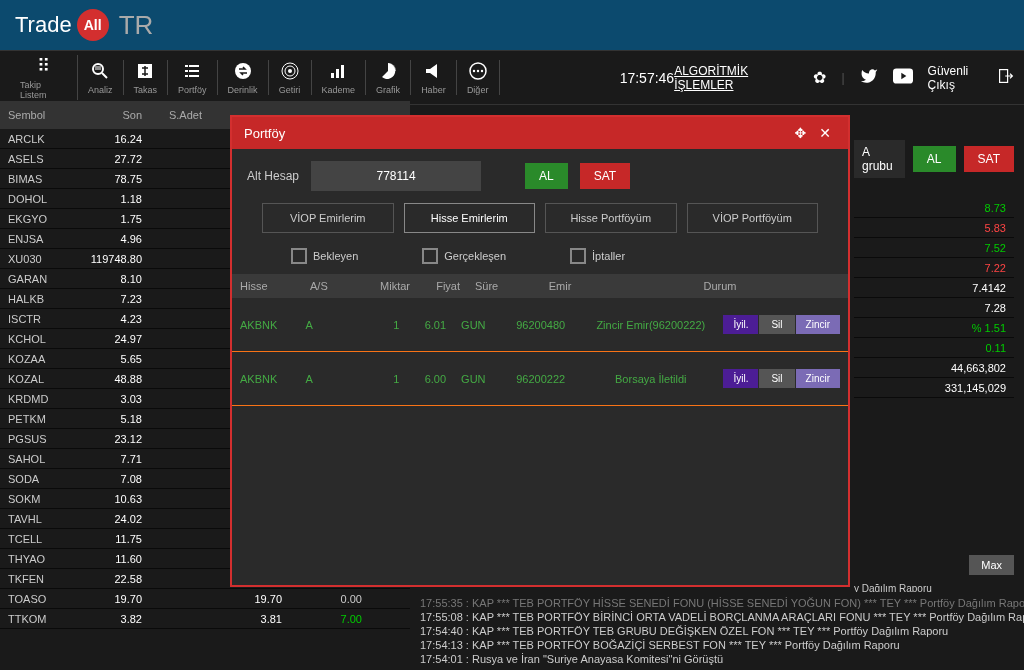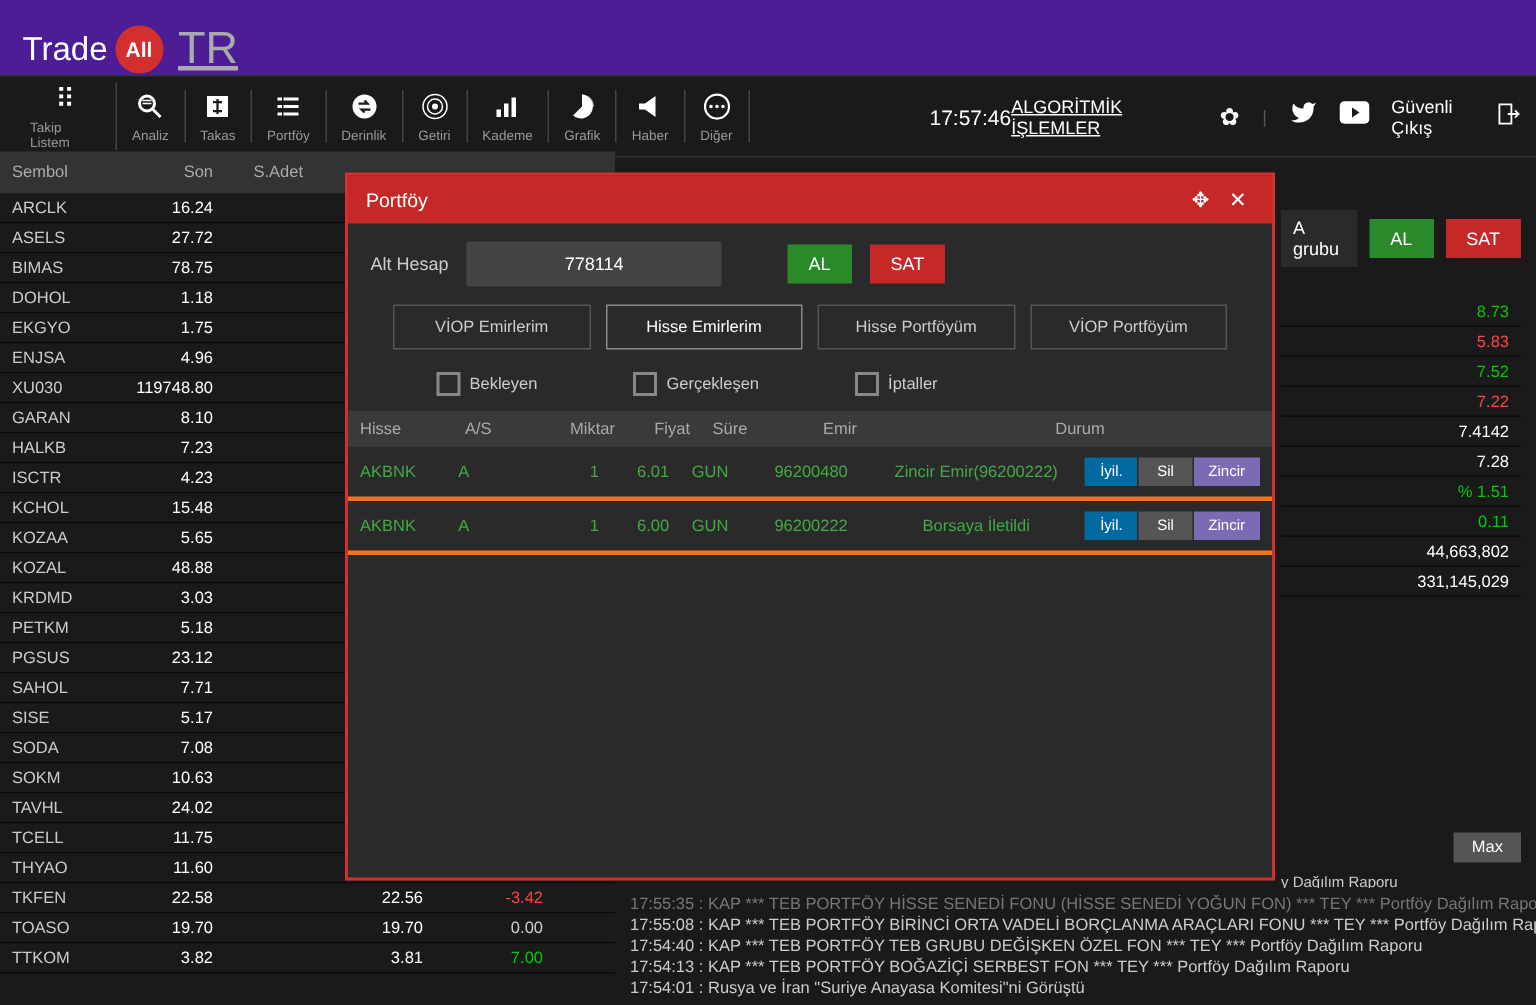--- a/index.html
+++ b/index.html
@@ -1,23 +1,23 @@
 <!DOCTYPE html>
 <html><head>
 <meta charset="utf-8">
 <style>
 * { margin: 0; padding: 0; box-sizing: border-box; font-family: Arial, sans-serif; }
 body { background: #1a1a1a; color: #ccc; font-size: 12px; width: 1024px; height: 670px; overflow: hidden; position: relative; }
 
 
-.header { height: 50px; display: flex; align-items: flex-end; padding: 0 15px; background: #4c1d95; }
+.header { height: 50px; display: flex; align-items: center; padding: 0 15px; background: #0c4a6e; }
 .logo { display: flex; align-items: center; gap: 5px; }
 .logo-text { font-size: 22px; font-weight: 300; color: #fff; }
 .logo-circle { width: 32px; height: 32px; border-radius: 50%; background: #d32f2f; display: flex; align-items: center; justify-content: center; color: #fff; font-size: 14px; font-weight: bold; }
-.logo-tr { font-size: 30px; color: #aaa; margin-left: 5px; text-decoration: underline; }
+.logo-tr { font-size: 26px; color: #aaa; margin-left: 5px; }
 
 
 .toolbar { height: 55px; display: flex; align-items: center; padding: 0 10px; background: #1a1a1a; border-top: 1px solid #333; border-bottom: 1px solid #333; }
 .tool-item { display: flex; flex-direction: column; align-items: center; padding: 0 10px; border-right: 1px solid #444; cursor: pointer; }
 .tool-item:last-of-type { border-right: none; }
 .tool-icon { width: 22px; height: 22px; color: #fff; display: flex; align-items: center; justify-content: center; font-size: 18px; }
 .tool-label { font-size: 9px; color: #999; margin-top: 3px; }
 .toolbar-time { margin-left: 120px; color: #fff; font-size: 14px; }
 .toolbar-right { margin-left: auto; display: flex; align-items: center; gap: 15px; }
 .algo-link { color: #fff; text-decoration: underline; font-size: 12px; cursor: pointer; }
@@ -71,30 +71,30 @@
 .checkbox { width: 16px; height: 16px; border: 2px solid #888; background: #2a2a2a; cursor: pointer; }
 .filter-label { color: #ccc; font-size: 11px; }
 .modal-table-header { display: flex; background: #3a3a3a; padding: 6px 8px; font-size: 11px; color: #aaa; }
 .mth-hisse { width: 70px; }
 .mth-as { width: 40px; }
 .mth-miktar { width: 60px; text-align: right; }
 .mth-fiyat { width: 50px; text-align: right; }
 .mth-sure { width: 60px; padding-left: 15px; }
 .mth-emir { width: 80px; text-align: center; }
 .mth-durum { flex: 1; text-align: center; }
-.modal-table-row { display: flex; padding: 7px 8px; font-size: 11px; align-items: center; border-bottom: 3px solid #f97316; justify-content: space-between; }
+.modal-table-row { display: flex; padding: 17px 8px; font-size: 11px; align-items: center; border-bottom: 1px solid #f97316; justify-content: space-between; }
 .mtr-hisse { width: 70px; color: #4a4; }
 .mtr-as { width: 40px; color: #4a4; }
 .mtr-miktar { width: 60px; text-align: right; color: #4a4; }
 .mtr-fiyat { width: 50px; text-align: right; color: #4a4; }
 .mtr-sure { width: 60px; padding-left: 15px; color: #4a4; }
 .mtr-emir { width: 80px; text-align: center; color: #4a4; }
 .mtr-durum { width: 155px; text-align: center; color: #4a4; }
 .mtr-actions { display: flex; gap: 1px; margin-left: auto; }
-.act-iyil { background: #0369a1; color: #fff; padding: 4px 10px; font-size: 10px; cursor: pointer; }
+.act-iyil { background: #4c1d95; color: #fff; padding: 4px 10px; font-size: 10px; cursor: pointer; }
 .act-sil { background: #555; color: #fff; padding: 4px 12px; font-size: 10px; cursor: pointer; }
 .act-zincir { background: #7b6bb5; color: #fff; padding: 4px 10px; font-size: 10px; cursor: pointer; }
 </style>
 </head>
 <body>
 
 <div class="header">
   <div class="logo">
     <span class="logo-text">Trade</span>
     <span class="logo-circle">All</span>
@@ -261,21 +261,21 @@
       <div class="watchlist-row">
         <div class="wl-sembol">HALKB</div>
         <div class="wl-son-val">7.23</div>
       </div>
       <div class="watchlist-row">
         <div class="wl-sembol">ISCTR</div>
         <div class="wl-son-val">4.23</div>
       </div>
       <div class="watchlist-row">
         <div class="wl-sembol">KCHOL</div>
-        <div class="wl-son-val">15.48</div>
+        <div class="wl-son-val">24.97</div>
       </div>
       <div class="watchlist-row">
         <div class="wl-sembol">KOZAA</div>
         <div class="wl-son-val">5.65</div>
       </div>
       <div class="watchlist-row">
         <div class="wl-sembol">KOZAL</div>
         <div class="wl-son-val">48.88</div>
       </div>
       <div class="watchlist-row">
@@ -286,24 +286,20 @@
         <div class="wl-sembol">PETKM</div>
         <div class="wl-son-val">5.18</div>
       </div>
       <div class="watchlist-row">
         <div class="wl-sembol">PGSUS</div>
         <div class="wl-son-val">23.12</div>
       </div>
       <div class="watchlist-row">
         <div class="wl-sembol">SAHOL</div>
         <div class="wl-son-val">7.71</div>
-      </div>
-      <div class="watchlist-row">
-        <div class="wl-sembol">SISE</div>
-        <div class="wl-son-val">5.17</div>
       </div>
       <div class="watchlist-row">
         <div class="wl-sembol">SODA</div>
         <div class="wl-son-val">7.08</div>
       </div>
       <div class="watchlist-row">
         <div class="wl-sembol">SOKM</div>
         <div class="wl-son-val">10.63</div>
       </div>
       <div class="watchlist-row">

